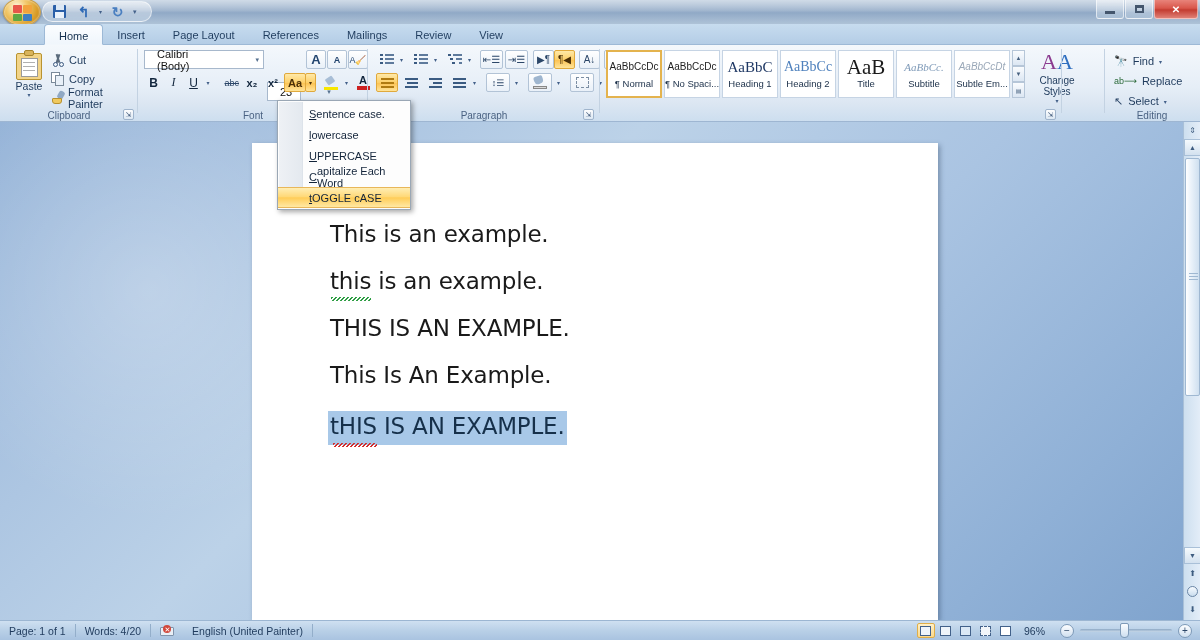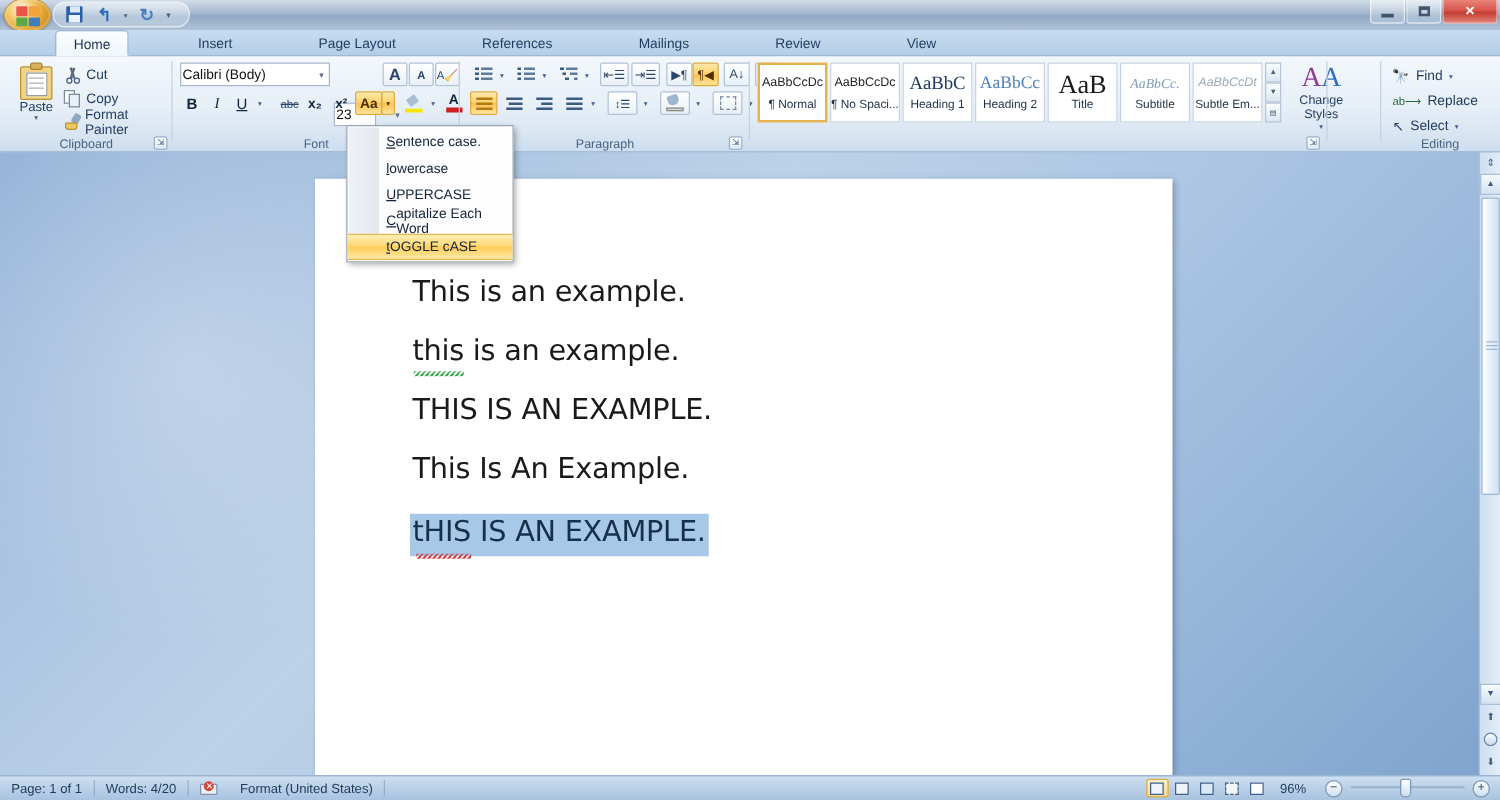--- a/index.html
+++ b/index.html
@@ -76,21 +76,21 @@
               color: #fff; border-color: rgba(255,255,255,0.5); font-weight:bold; }
   .wc-min-glyph { display:block; width:10px; height:3px; background:#44566d; margin-top:6px; }
   .wc-max-glyph { display:block; width:9px; height:8px; border:2px solid #44566d; border-top-width:3px; }
 
   
   .tabstrip {
     position: absolute; top: 24px; left: 0; width: 1200px; height: 21px;
     background: linear-gradient(to bottom, #c7dcef 0%, #b4cde6 100%);
     border-bottom: 1px solid #9db9d6;
   }
-  .tabs { position:absolute; left: 44px; top: 0; display: flex; height: 21px; gap: 41px; }
+  .tabs { position:absolute; left: 44px; top: 0; display: flex; height: 21px; }
   .tab {
     padding: 3px 14px 0 14px; font-size: 11px; color: #1f3c5e; cursor: default;
     border-radius: 4px 4px 0 0; line-height: 16px; white-space: nowrap;
   }
   .tab.active {
     background: linear-gradient(to bottom, #fbfdff 0%, #f0f6fc 100%);
     border: 1px solid #9db9d6; border-bottom: 1px solid #f2f7fc;
     color:#15304f;
   }
 
@@ -141,21 +141,21 @@
   .copy-ico .pg { position:absolute; background:#fff; border:1px solid #7a8a9a; }
   .copy-ico .pg1 { left:0; top:0; width:9px; height:11px; }
   .copy-ico .pg2 { left:4px; top:3px; width:9px; height:11px; background:#e8f0f8; }
   .fp-ico { width:14px; height:14px; position:relative; }
   .fp-brush { position:absolute; left:1px; top:7px; width:10px; height:6px; background:#f0c95e; border:1px solid #b8912f; border-radius:1px 1px 3px 3px; }
   .fp-handle { position:absolute; left:7px; top:0px; width:6px; height:8px; background:#8fa8c4; transform: rotate(30deg); border-radius:2px; }
 
   
   .font-box {
     position:absolute; background:#fff; border:1px solid #a7b8cc; height:19px;
-    display:flex; align-items:center; font-size:11px; color:#111; padding-left:1px;gap:35px;
+    display:flex; align-items:center; font-size:11px; color:#111; padding-left:12px;gap:35px;
   }
   .fb-caret { margin-left:auto; font-size:7px; color:#55708f; padding-right:4px; }
   .btn {
     position:absolute; border:1px solid transparent; border-radius:2px;
     display:flex; align-items:center; justify-content:center;
     font-size:11px; color:#1e3a5c; cursor:default;
   }
   .btn.hl {
     background: linear-gradient(to bottom, #ffe9a8 0%, #fdd06a 50%, #fcc14f 51%, #ffe49a 100%);
     border: 1px solid #e0a93c;
@@ -614,21 +614,21 @@
     <div class="sb-div"></div>
     <div class="sb-item">Words: 4/20</div>
     <div class="sb-div"></div>
     <div class="sb-item">
       <span class="proof-ico">
         <span class="proof-book"></span>
           <span class="proof-mark"></span>
           <span class="proof-check">✕</span>
       </span>
     </div>
-    <div class="sb-item">Format (United States)</div>
+    <div class="sb-item">English (United Painter)</div>
     <div class="sb-div"></div>
 
     <div style="flex:1;"></div>
 
     <div class="view-btns">
       <div class="view-btn sel">
           <span class="vb-glyph"></span>
         </div>
       <div class="view-btn">
           <span class="vb-glyph" style="border-style:double;"></span>

